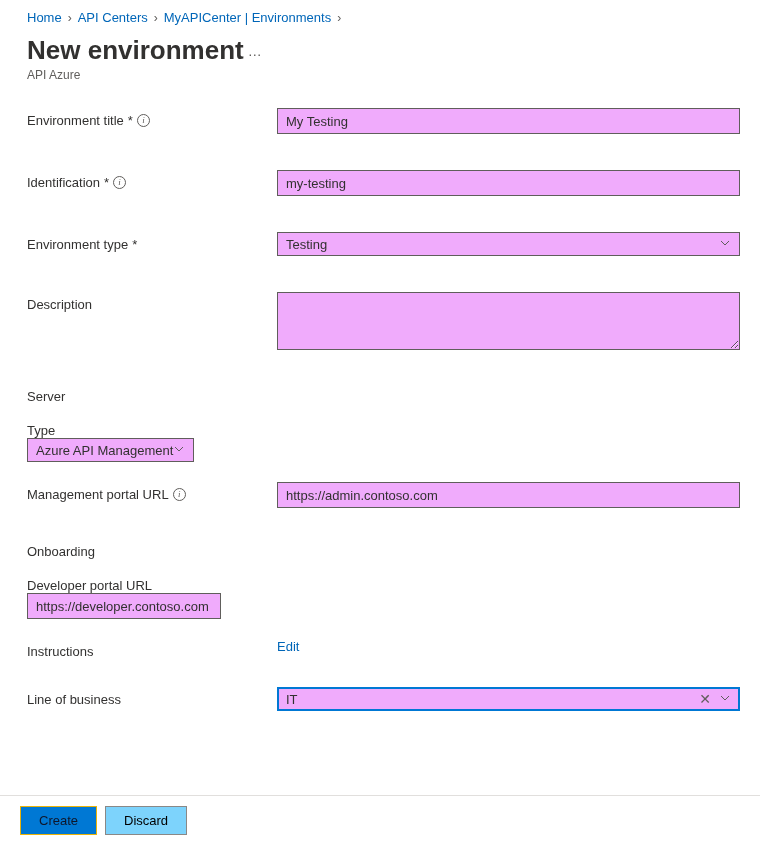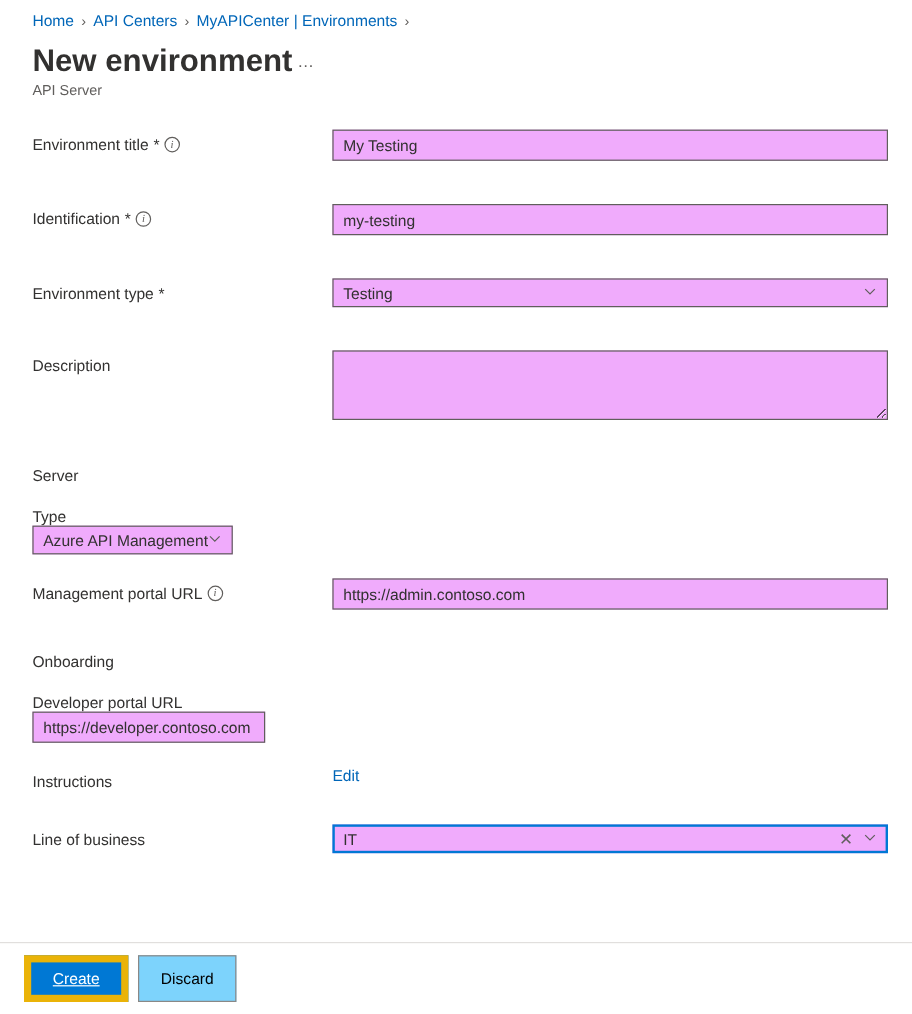--- a/index.html
+++ b/index.html
@@ -109,23 +109,22 @@
     .btn {
       font-family: inherit;
       font-size: 13px;
       padding: 6px 18px;
       border: 1px solid #8a8886;
       background: #7dd3fc;
       cursor: pointer;
     }
     .btn.primary {
       background: #0078d4;
-      color: #ffffff;
-      border: 6px solid #eab308;
-      text-decoration: underline;
+      color: #0f172a;
+      border: 1px solid #eab308;
     }
     svg.chev-svg { width: 12px; height: 12px; }
     .x-icon { font-size: 14px; cursor: pointer; }
   </style>
 </head>
 <body>
 
 <div class="page">
   <div class="breadcrumb">
     <a>Home</a>
@@ -133,21 +132,21 @@
     <a>API Centers</a>
     <span class="chev">›</span>
     <a>MyAPICenter | Environments</a>
     <span class="chev">›</span>
   </div>
 
   <div class="title-row">
     <h1>New environment</h1>
     <span class="ellipsis">…</span>
   </div>
-  <div class="subtitle">API Server</div>
+  <div class="subtitle">API Azure</div>
 
   <div class="form-row">
     <div class="label-col">
       <span>Environment title</span>
       <span class="req">*</span>
       <span class="info-icon">i</span>
     </div>
     <div class="control-col">
       <input class="text-input" value="My Testing" style="">
     </div>

